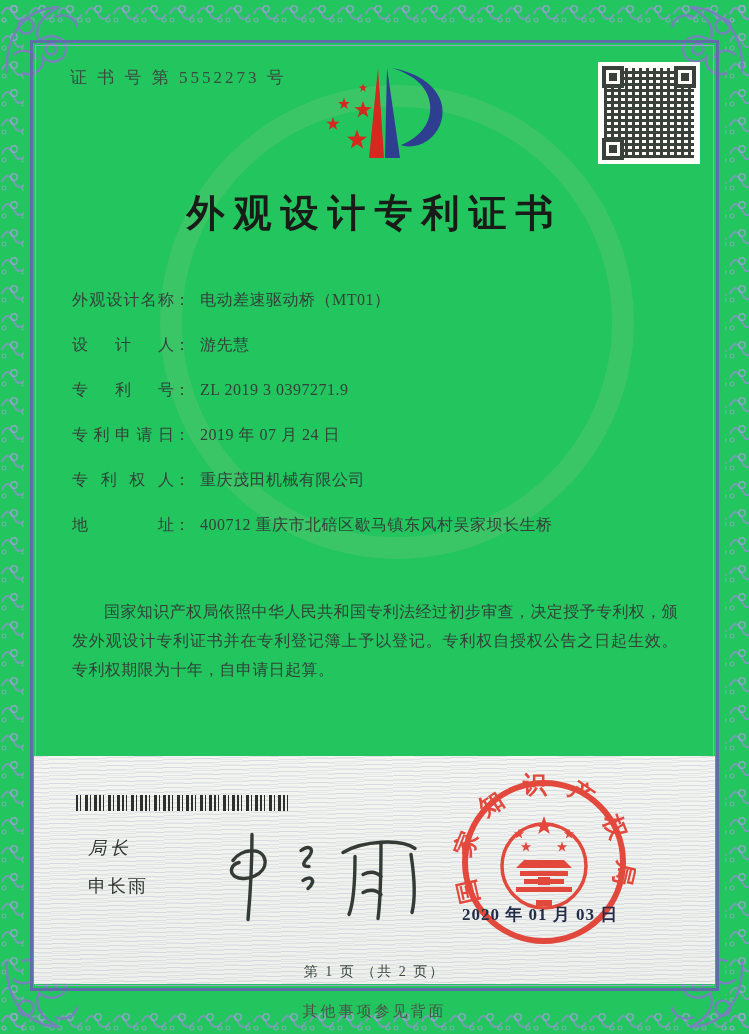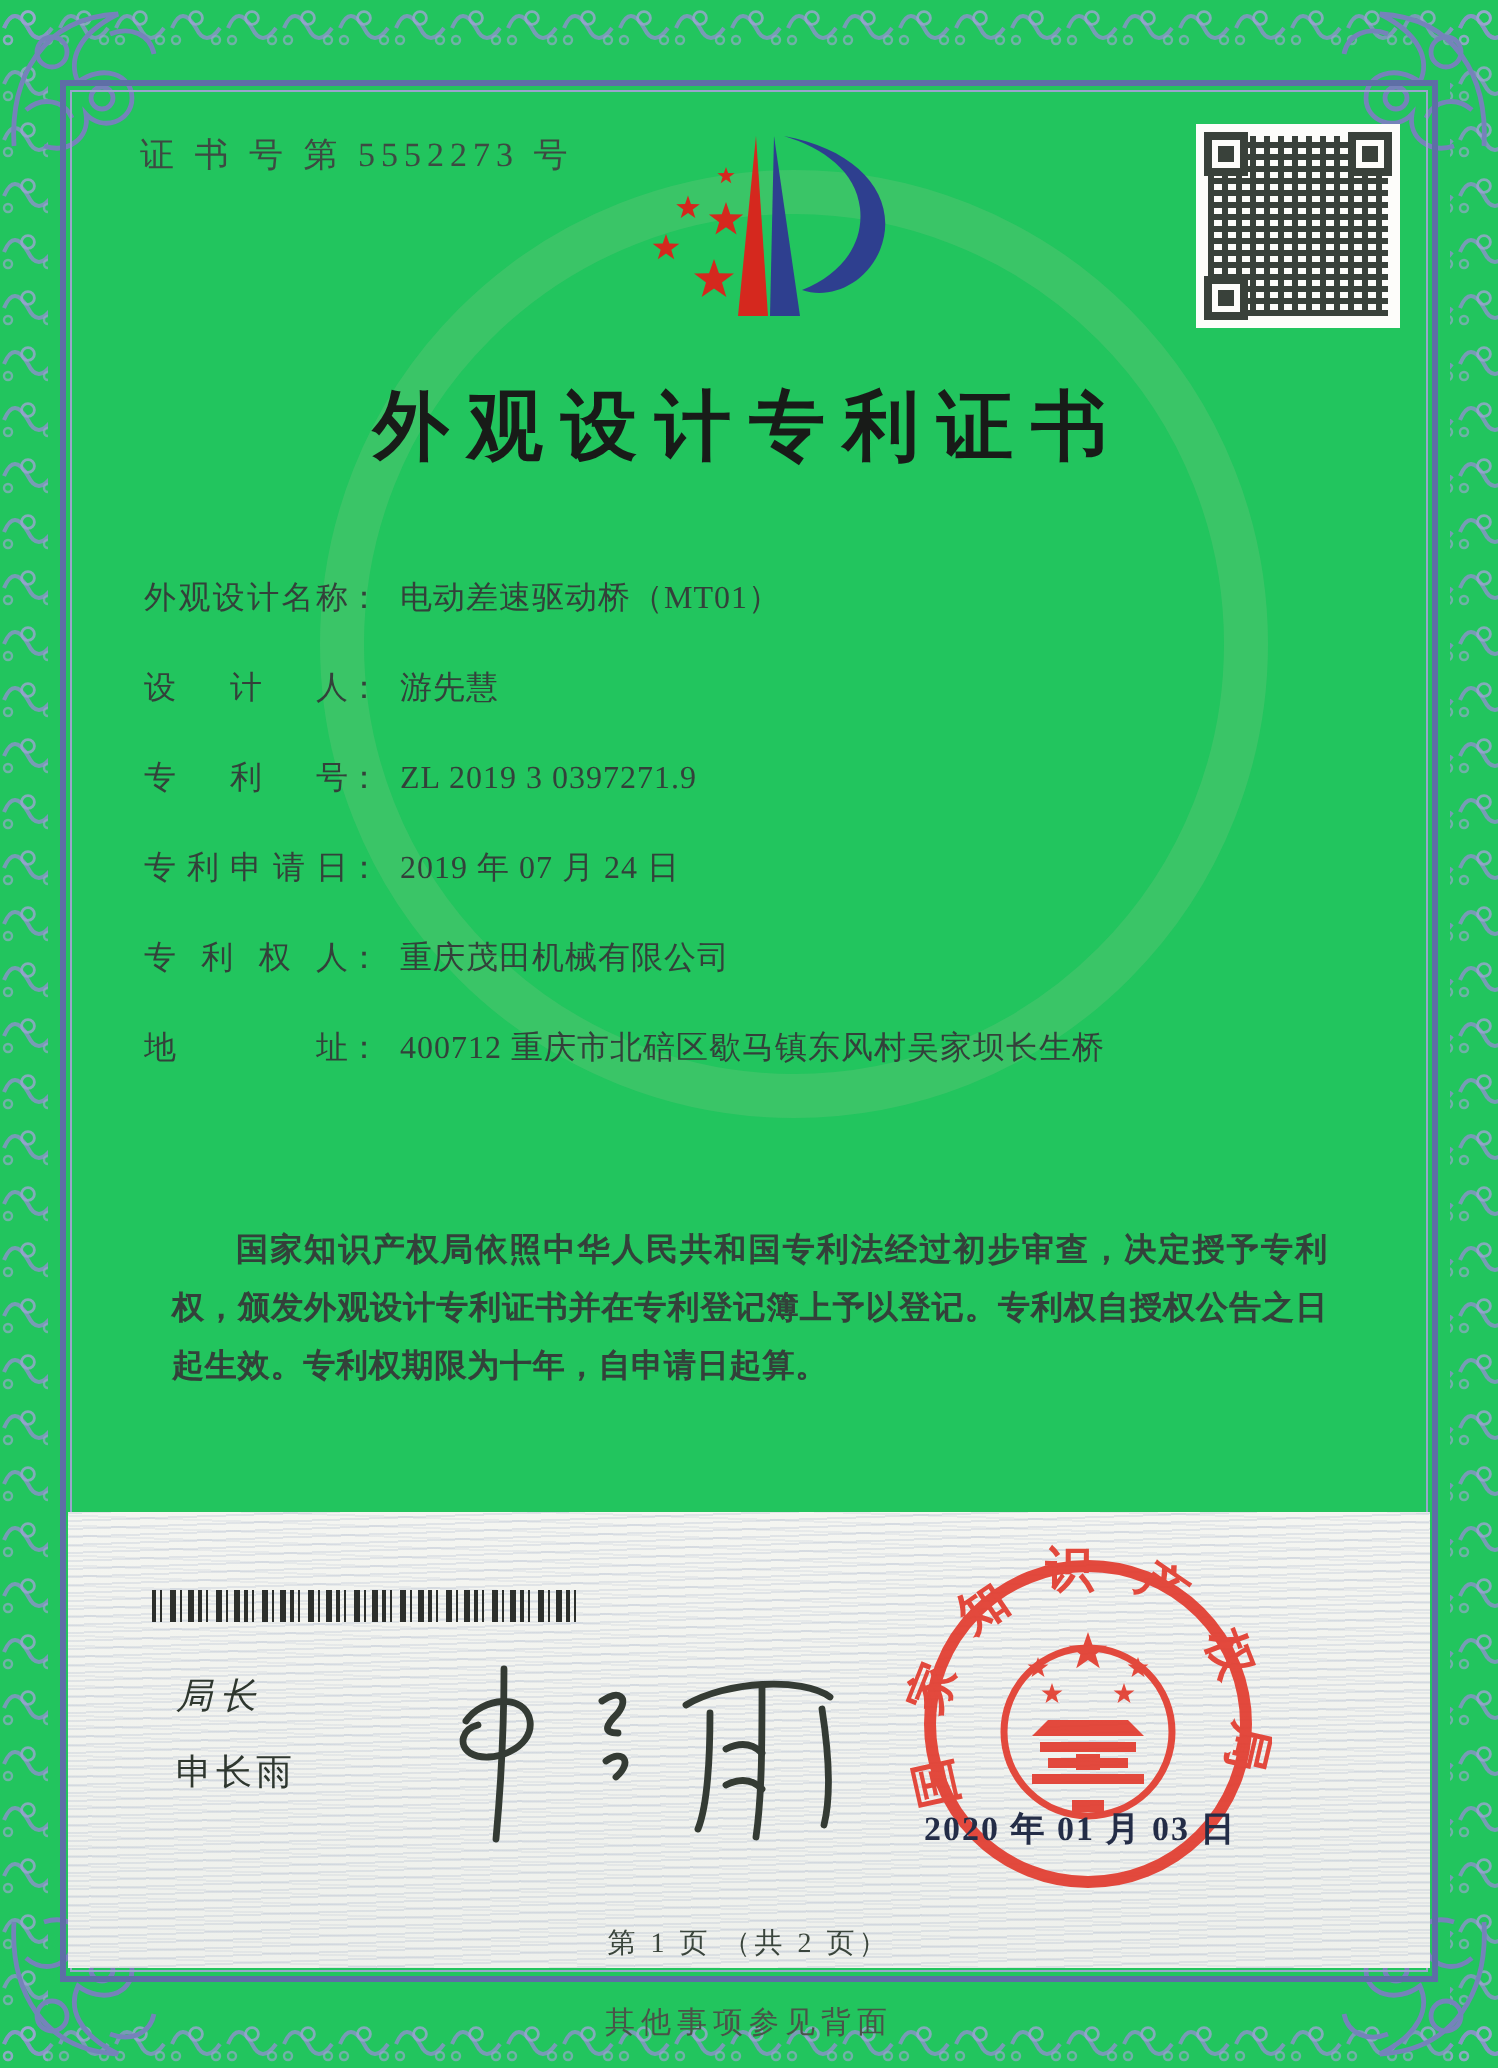--- a/index.html
+++ b/index.html
@@ -79,21 +79,21 @@
   }
   .fcolon{display:inline-block;margin-right:10px;}
   .fvalue{letter-spacing:0.5px;}
   .fpair2{margin-left:78px;}
   .fpair2 .flabel{width:92px;}
 
   .paragraphs{
     position:absolute;left:72px;top:597px;width:606px;
     font-size:16px;color:#33413a;line-height:29px;text-align:justify;
   }
-  .paragraphs p{margin:14px;text-indent:2em;letter-spacing:0.4px;font-weight:bold;}
+  .paragraphs p{margin:0;text-indent:2em;letter-spacing:0.4px;}
 
   .barcode{
     position:absolute;left:76px;top:795px;width:214px;height:16px;
     background:
       repeating-linear-gradient(90deg,
         #2c2f2c 0 2px, rgba(0,0,0,0) 2px 4px,
         #2c2f2c 4px 5px, rgba(0,0,0,0) 5px 9px,
         #2c2f2c 9px 12px, rgba(0,0,0,0) 12px 14px,
         #2c2f2c 14px 15px, rgba(0,0,0,0) 15px 18px,
         #2c2f2c 18px 21px, rgba(0,0,0,0) 21px 23px);

